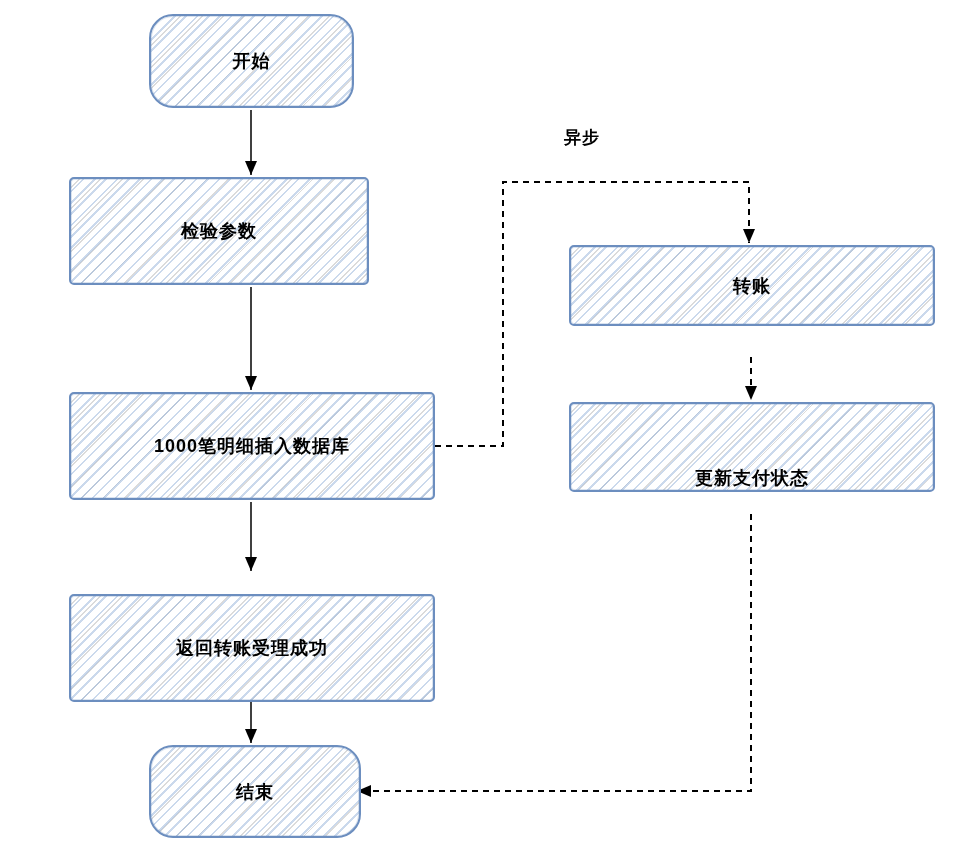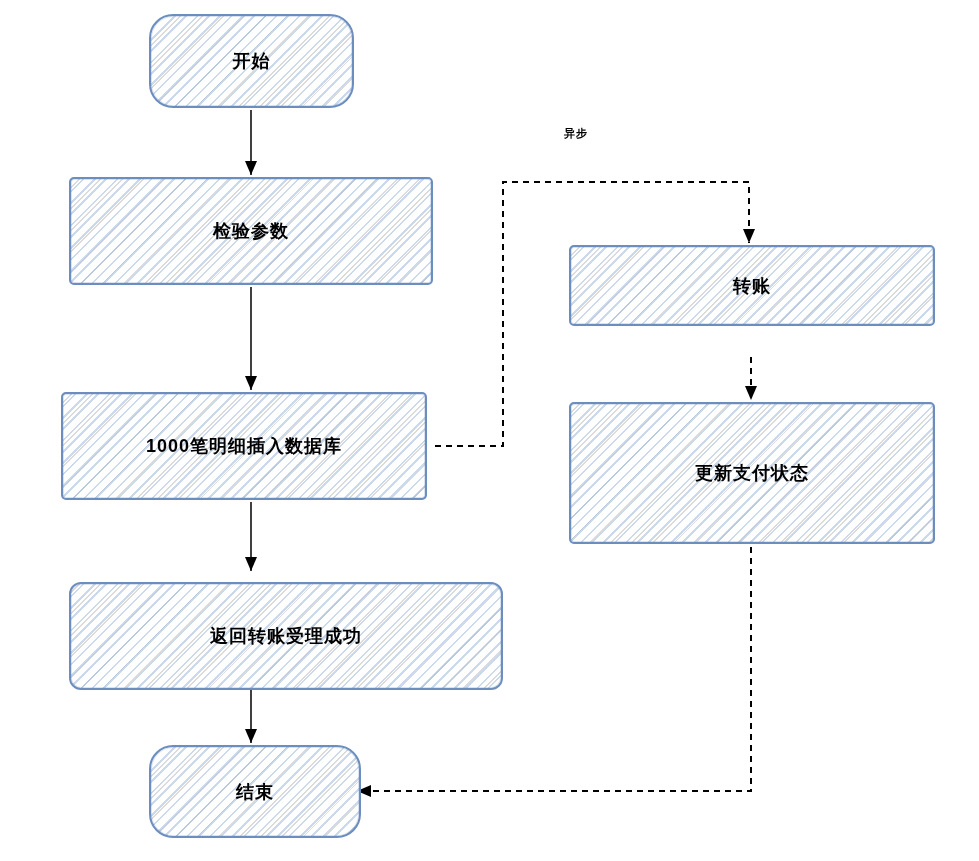--- a/index.html
+++ b/index.html
@@ -77,21 +77,21 @@
     fill: none;
     stroke: var(--connector, #000000);
     stroke-width: 2;
     stroke-dasharray: 6 5;
   }
   .arrow-head { fill: var(--connector, #000000); }
   
   .edge-label {
     position: absolute;
     font-weight: bold;
-    font-size: 11px;
+    font-size: 17px;
     color: var(--text, #000000);
     letter-spacing: 1px;
     white-space: nowrap;
   }
 </style>
 </head>
 <body>
 
 <div class="canvas">
 
@@ -109,39 +109,39 @@
 
     <polyline class="edge-dashed" points="424,446 492,446 492,182 738,182 738,243" marker-end="url(#ah)"></polyline>
     <line class="edge-dashed" x1="740" y1="357" x2="740" y2="400" marker-end="url(#ah)"></line>
     <polyline class="edge-dashed" points="740,514 740,791 346,791" marker-end="url(#ah)"></polyline>
   </svg>
 
   <div class="node rounded" style="left:138px; top:14px; width:205px; height:94px;">
     <span class="node-label">开始</span>
   </div>
 
-  <div class="node" style="left:58px; top:177px; width:364px; height:108px;">
+  <div class="node" style="left:58px; top:177px; width:300px; height:108px;">
     <span class="node-label">检验参数</span>
   </div>
 
-  <div class="node" style="left:50px; top:392px; width:366px; height:108px;">
+  <div class="node" style="left:58px; top:392px; width:366px; height:108px;">
     <span class="node-label">1000笔明细插入数据库</span>
   </div>
 
-  <div class="node" style="left:58px; top:582px; width:434px; height:108px;border-radius:12px;">
+  <div class="node" style="left:58px; top:594px; width:366px; height:108px;">
     <span class="node-label">返回转账受理成功</span>
   </div>
 
   <div class="node rounded" style="left:138px; top:745px; width:212px; height:93px;">
     <span class="node-label">结束</span>
   </div>
 
   <div class="node" style="left:558px; top:245px; width:366px; height:81px;">
     <span class="node-label">转账</span>
   </div>
 
-  <div class="node" style="left:558px; top:402px; width:366px; height:142px;">
+  <div class="node" style="left:558px; top:402px; width:366px; height:90px;align-items:flex-end;">
     <span class="node-label">更新支付状态</span>
   </div>
 
   <div class="edge-label" style="left:553px; top:126px;">异步</div>
 
 </div>
 
 </body></html>

